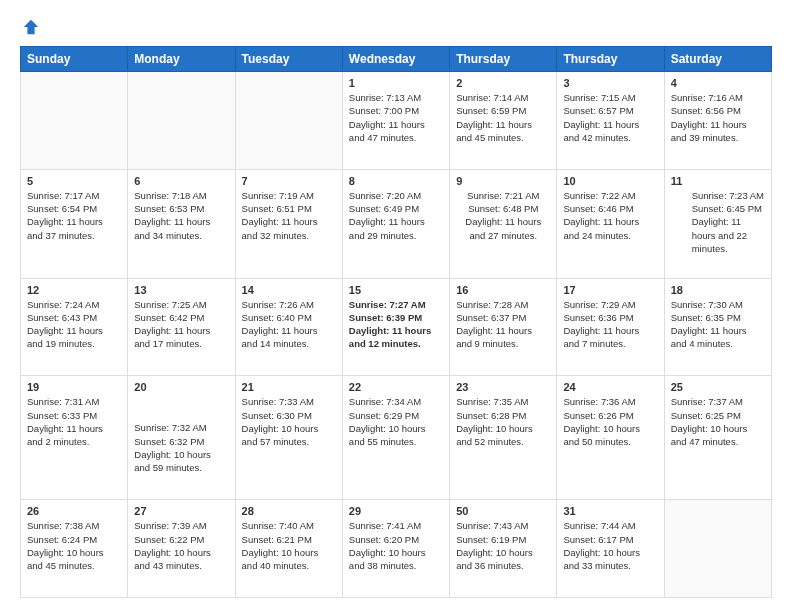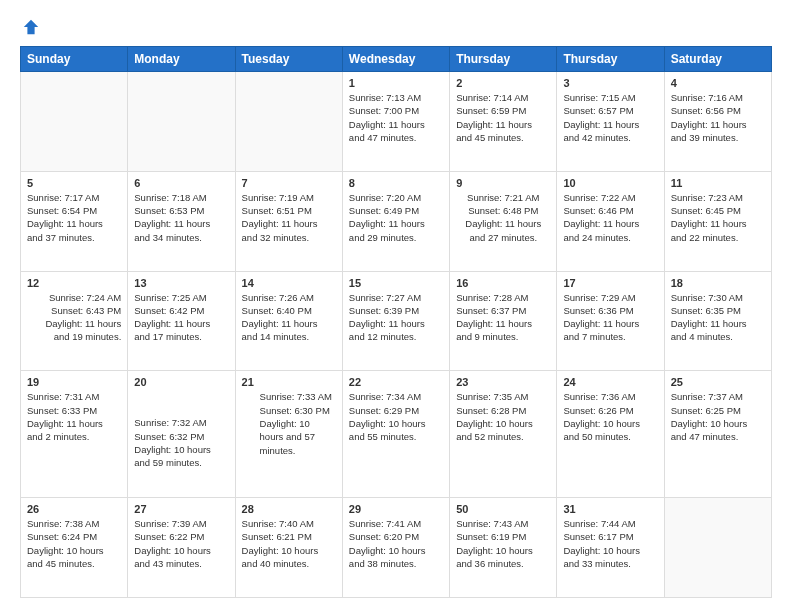--- a/index.html
+++ b/index.html
@@ -194,47 +194,47 @@
 Daylight: 11 hours and 27 minutes.</div>
           </td>
           <td>
             <span class="day-num">10</span>
             <div class="day-info" style="white-space: pre-line;">Sunrise: 7:22 AM
 Sunset: 6:46 PM
 Daylight: 11 hours and 24 minutes.</div>
           </td>
           <td>
             <span class="day-num">11</span>
-            <div class="day-info" style="white-space: pre-line;">Sunrise: 7:23 AM
+            <div class="day-info" style="white-space: pre-line; margin-left: 21px;">Sunrise: 7:23 AM
 Sunset: 6:45 PM
 Daylight: 11 hours and 22 minutes.</div>
           </td>
         </tr>
         <tr>
           <td>
             <span class="day-num">12</span>
-            <div class="day-info" style="white-space: pre-line; text-align: right;">Sunrise: 7:24 AM
+            <div class="day-info" style="white-space: pre-line;">Sunrise: 7:24 AM
 Sunset: 6:43 PM
 Daylight: 11 hours and 19 minutes.</div>
           </td>
           <td>
             <span class="day-num">13</span>
             <div class="day-info" style="white-space: pre-line;">Sunrise: 7:25 AM
 Sunset: 6:42 PM
 Daylight: 11 hours and 17 minutes.</div>
           </td>
           <td>
             <span class="day-num">14</span>
             <div class="day-info" style="white-space: pre-line;">Sunrise: 7:26 AM
 Sunset: 6:40 PM
 Daylight: 11 hours and 14 minutes.</div>
           </td>
           <td>
             <span class="day-num">15</span>
-            <div class="day-info" style="white-space: pre-line;">Sunrise: 7:27 AM
+            <div class="day-info" style="white-space: pre-line; font-weight: bold;">Sunrise: 7:27 AM
 Sunset: 6:39 PM
 Daylight: 11 hours and 12 minutes.</div>
           </td>
           <td>
             <span class="day-num">16</span>
             <div class="day-info" style="white-space: pre-line;">Sunrise: 7:28 AM
 Sunset: 6:37 PM
 Daylight: 11 hours and 9 minutes.</div>
           </td>
           <td>
@@ -258,21 +258,21 @@
 Daylight: 11 hours and 2 minutes.</div>
           </td>
           <td>
             <span class="day-num">20</span>
             <div class="day-info" style="white-space: pre-line; margin-top: 28px;">Sunrise: 7:32 AM
 Sunset: 6:32 PM
 Daylight: 10 hours and 59 minutes.</div>
           </td>
           <td>
             <span class="day-num">21</span>
-            <div class="day-info" style="white-space: pre-line; margin-left: 18px;">Sunrise: 7:33 AM
+            <div class="day-info" style="white-space: pre-line;">Sunrise: 7:33 AM
 Sunset: 6:30 PM
 Daylight: 10 hours and 57 minutes.</div>
           </td>
           <td>
             <span class="day-num">22</span>
             <div class="day-info" style="white-space: pre-line;">Sunrise: 7:34 AM
 Sunset: 6:29 PM
 Daylight: 10 hours and 55 minutes.</div>
           </td>
           <td>

